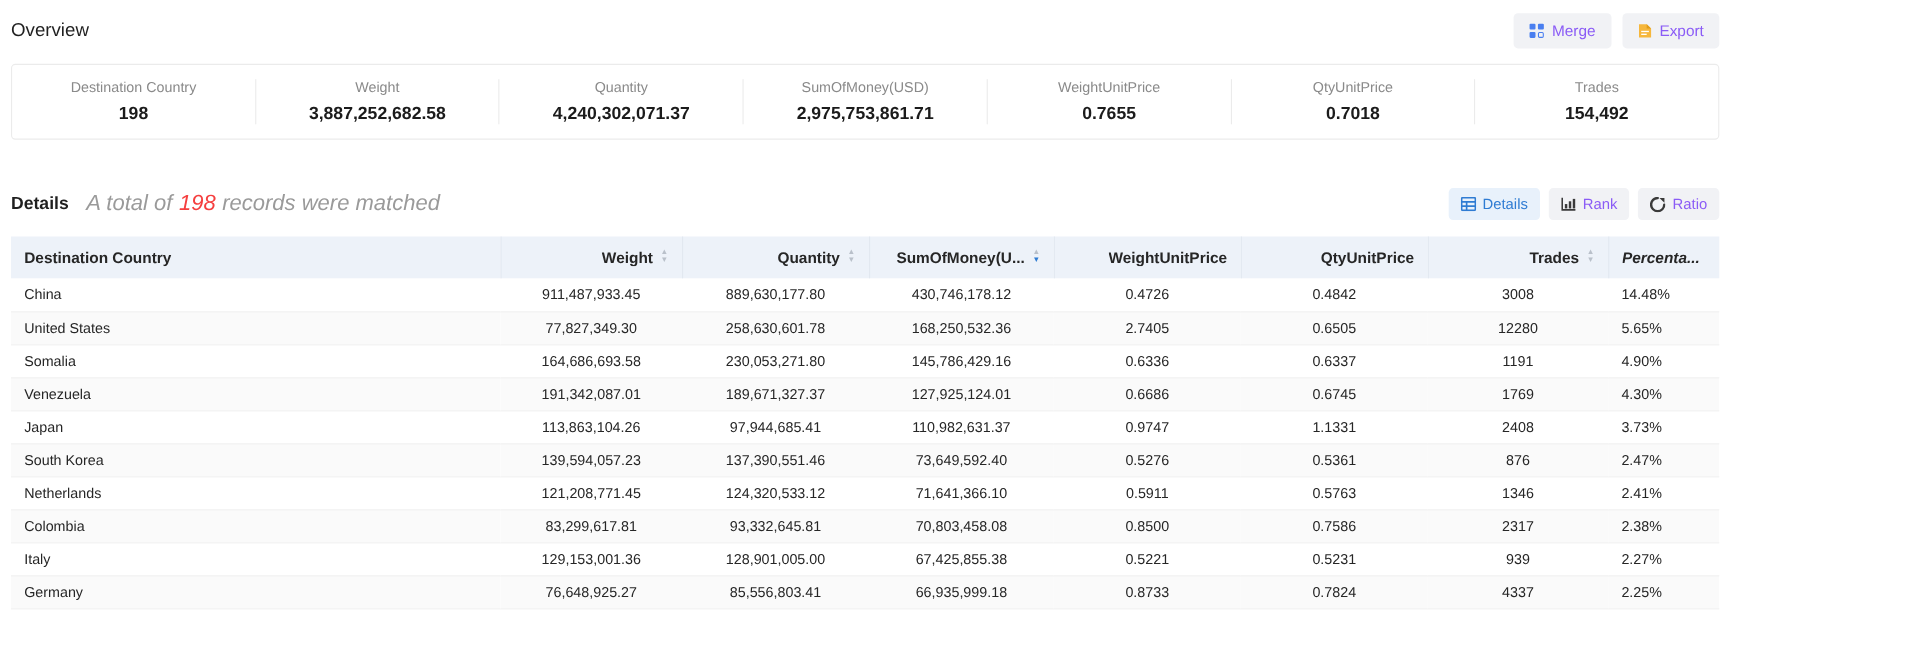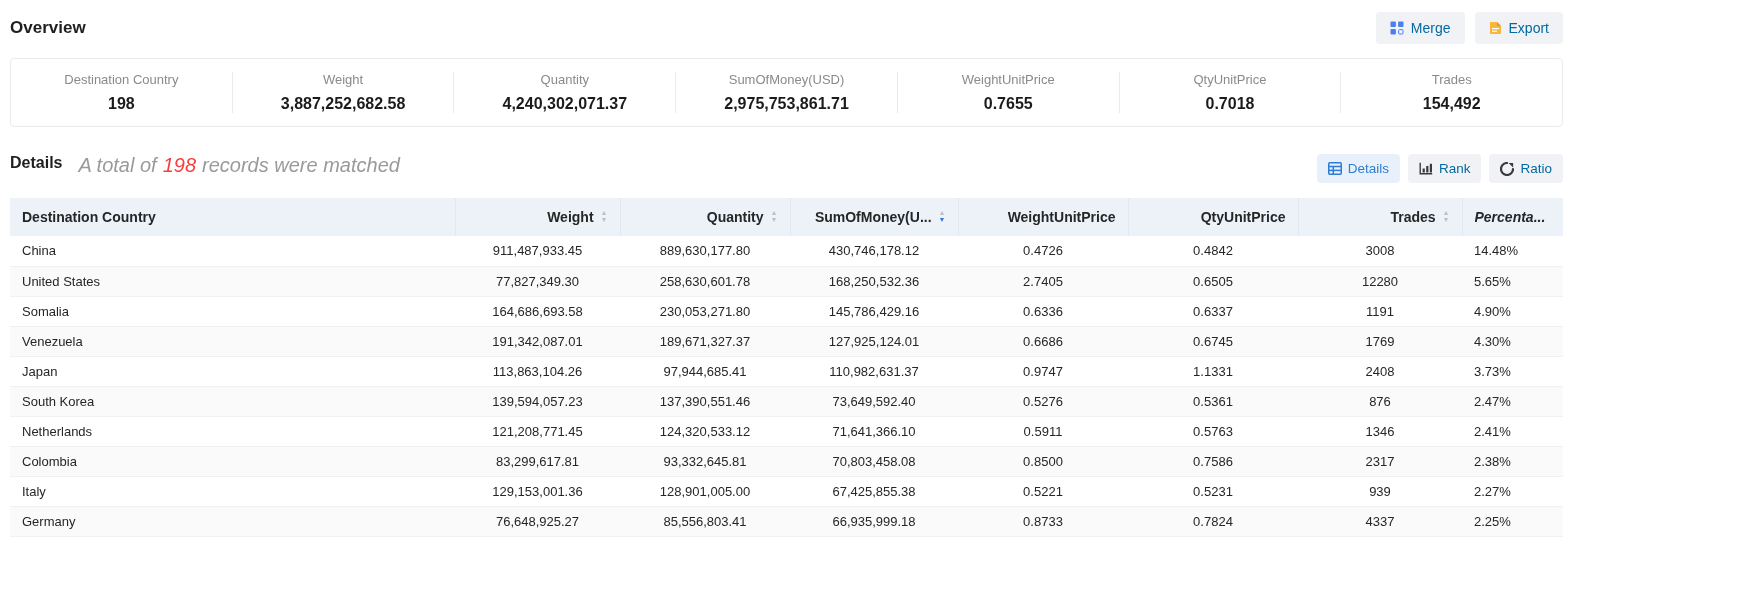--- a/index.html
+++ b/index.html
@@ -7,43 +7,43 @@
     width: 1751px; height: 600px;
     background: #ffffff;
     font-family: "Liberation Sans", sans-serif;
     color: #262626;
     overflow: hidden;
   }
   .page { padding: 8px 10px 0 10px; width: 1573px; }
 
   
   .topbar { display: flex; align-items: center; justify-content: space-between; height: 40px; }
-  .page-title { font-size: 17px; font-weight: bold; color: #1f1f1f; }
+  .page-title { font-size: 17px; font-weight: normal; color: #1f1f1f; }
   .topbar-actions { display: flex; gap: 10px; }
   .btn {
     display: inline-flex; align-items: center; gap: 7px;
     background: #f1f2f5; border: none; border-radius: 4px;
-    padding: 8px 14px; font-size: 14px; color: #0369a1;
+    padding: 8px 14px; font-size: 14px; color: #8b5cf6;
     font-family: "Liberation Sans", sans-serif; cursor: pointer;
   }
   .btn svg { display: block; }
 
   
   .stats-bar {
     margin-top: 10px;
     border: 1px solid #ebebeb; border-radius: 4px;
     display: flex; padding: 13px 0; background: #fff;
   }
   .stat { flex: 1; text-align: center; }
   .stat + .stat { border-left: 1px solid #ebebeb; }
   .stat-label { font-size: 13px; color: #8a8a8a; margin-bottom: 8px; }
   .stat-value { font-size: 16px; font-weight: bold; color: #1b1b1b; }
 
   
-  .details-row { display: flex; align-items: flex-start; margin-top: 27px; margin-bottom: 15px; }
+  .details-row { display: flex; align-items: center; margin-top: 44px; margin-bottom: 15px; }
   .details-title { font-size: 16px; font-weight: bold; color: #1f1f1f; }
   .match-text { margin-left: 16px; font-size: 20px; color: #9a9a9a; display: flex; align-items: center; font-style: italic; }
   .match-count { color: #f53f3f; margin: 0 6px; }
   .view-switch { margin-left: auto; display: flex; gap: 8px; }
   .view-btn { padding: 7px 11px; font-size: 13.5px; gap: 6px; }
   .view-btn.active { background: #e8f1fb; color: #2f7cd3; }
 
   
   table { width: 1553px; border-collapse: collapse; table-layout: fixed; }
   col.c-country { width: 445px; }

